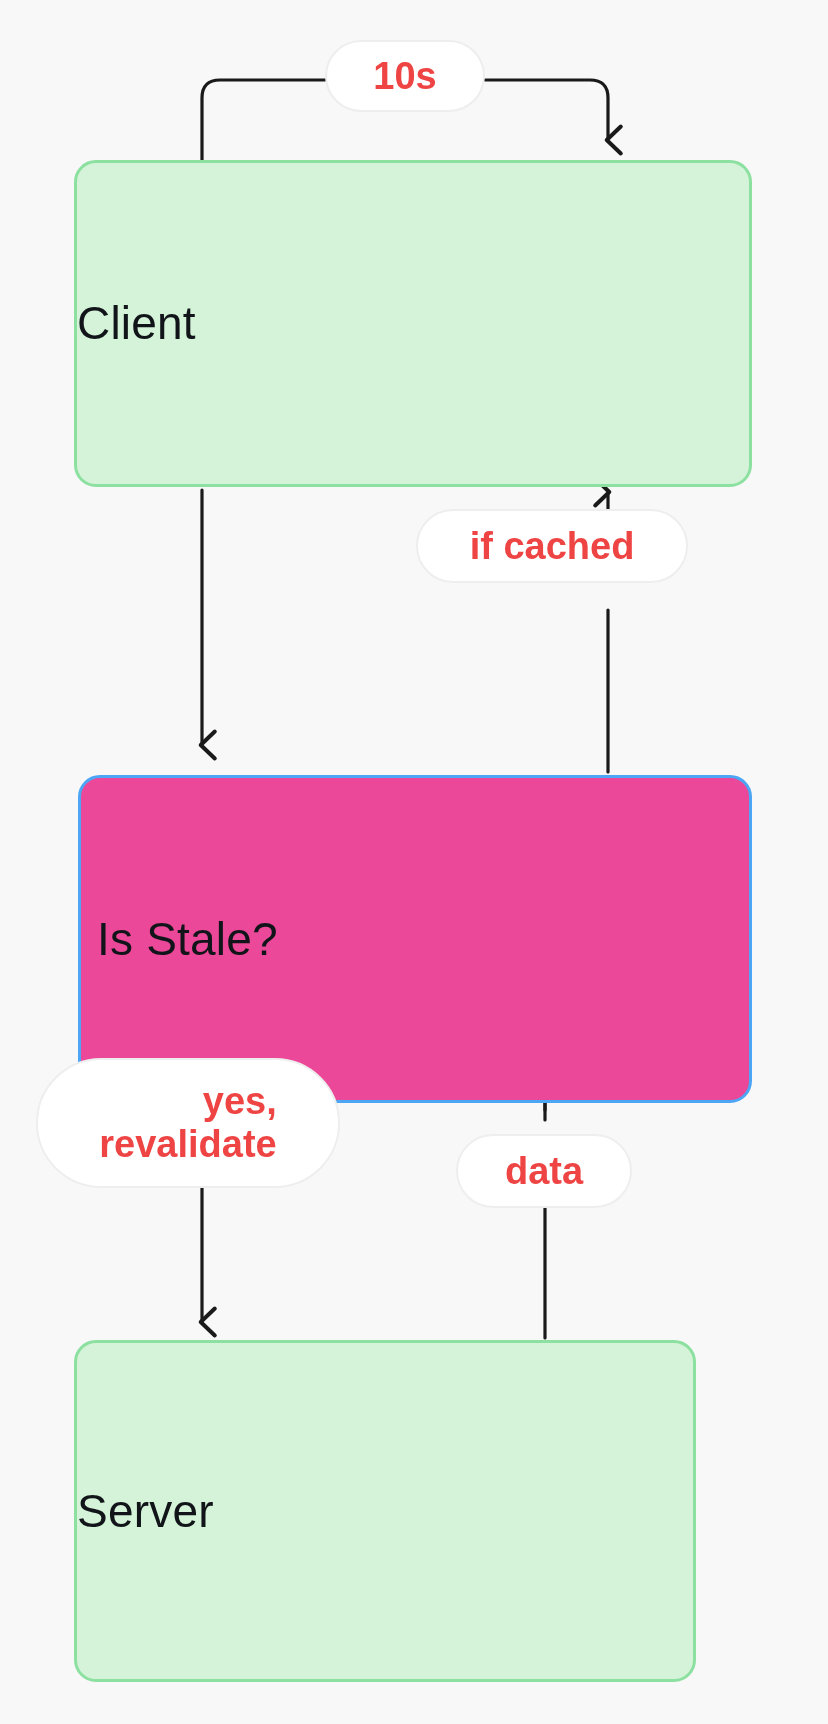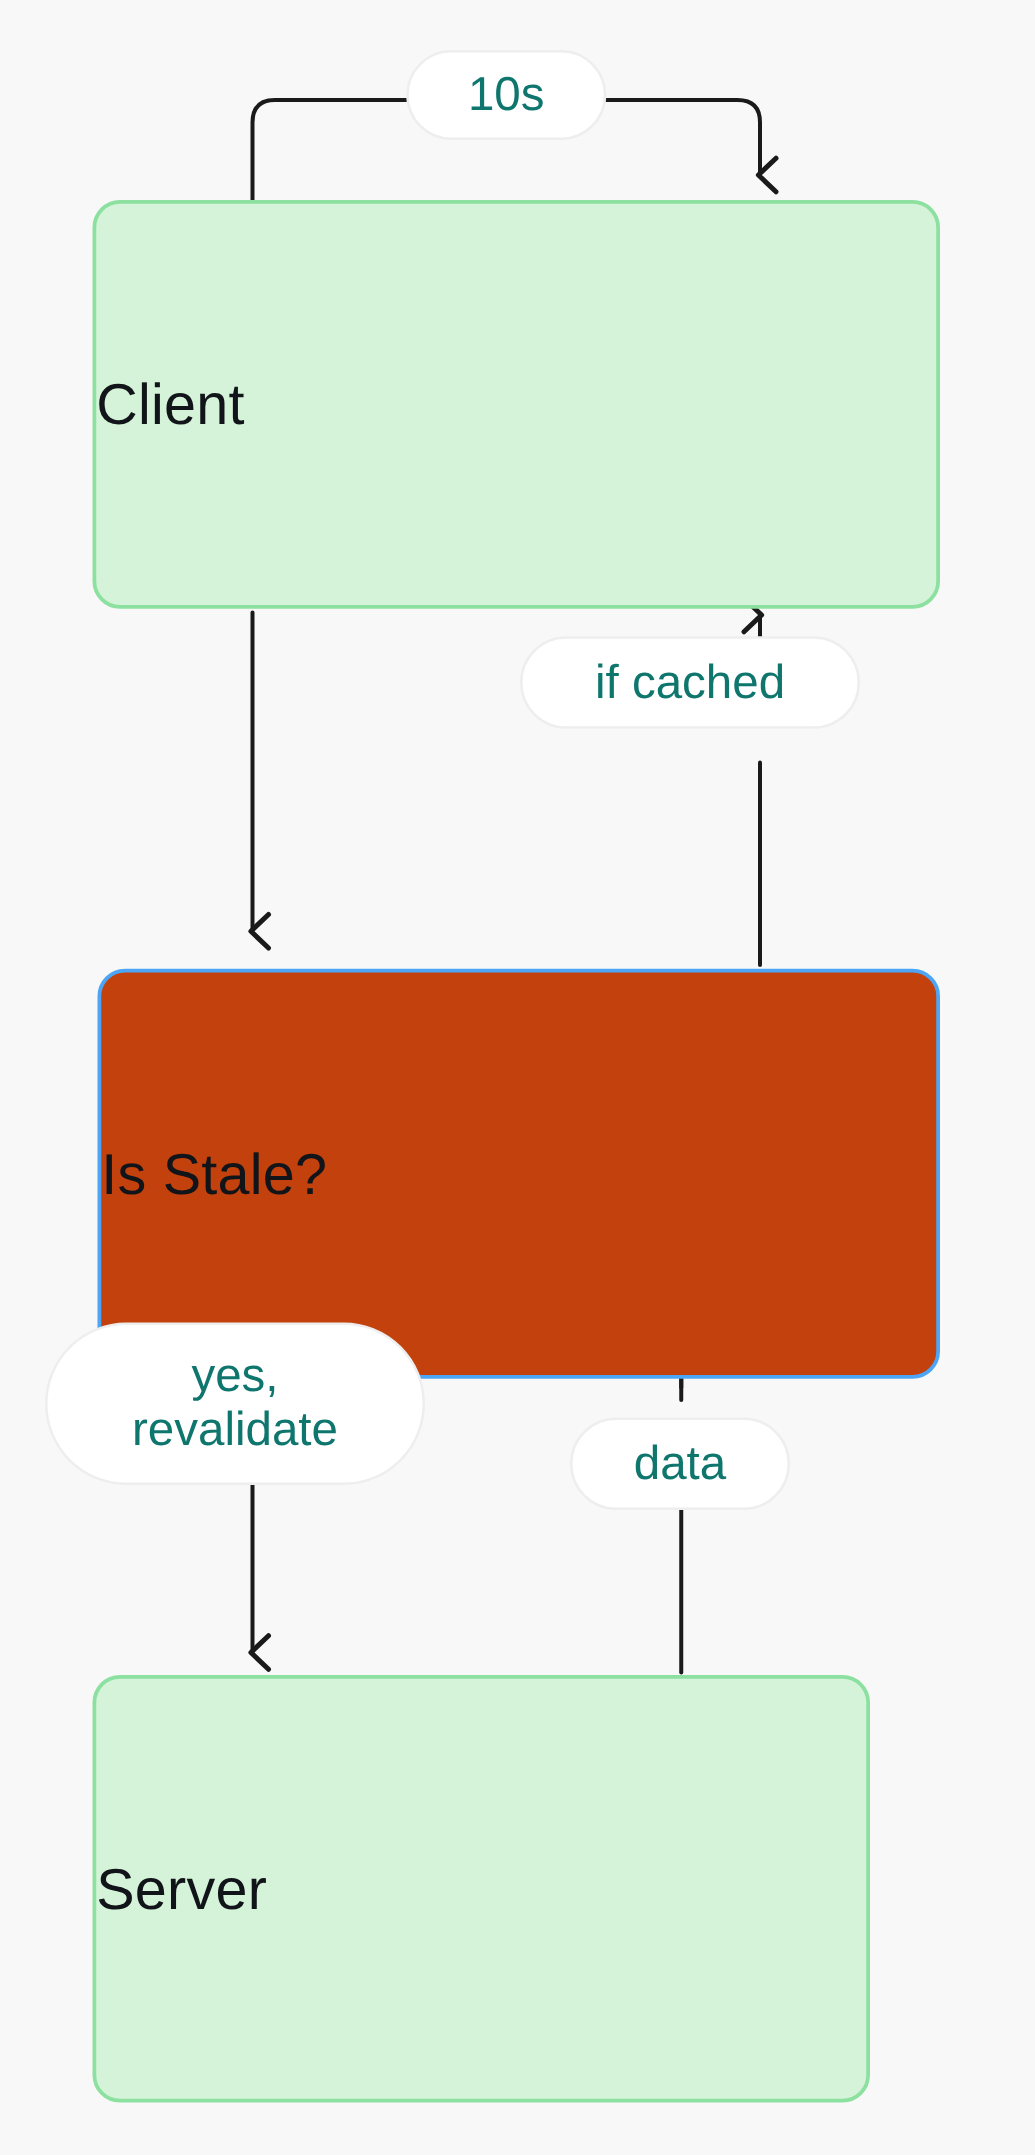--- a/index.html
+++ b/index.html
@@ -39,42 +39,44 @@
     font-weight: 400;
     color: #111418;
     letter-spacing: 0.2px;
     line-height: 1.15;
   }
   .node.green {
     background: #d5f3d8;
     border-color: #8ce0a0;
   }
   .node.blue {
-    background: #c2410c;
+    background: #ec4899;
     border-color: #4da6f5;
+    padding-left: 16px;
   }
   #node-client  { left: 74px;  top: 160px;  width: 678px; height: 327px; }
   #node-isstale { left: 78px;  top: 775px;  width: 674px; height: 328px; }
   #node-server  { left: 74px;  top: 1340px; width: 622px; height: 342px; }
 
   .edge-label {
     position: absolute;
     box-sizing: border-box;
     display: flex;
     align-items: center;
     justify-content: center;
     background: #ffffff;
     border: 2px solid #eeeeee;
     border-radius: 999px;
-    color: #0f766e;
+    color: #ef4444;
     font-size: 38px;
     line-height: 1.12;
-    text-align: center;
+    text-align: right;
     white-space: pre-line;
     padding: 6px 22px;
+    font-weight: bold;
   }
   #label-10s       { left: 325px; top: 40px;   width: 160px; height: 72px; }
   #label-ifcached  { left: 416px; top: 509px;  width: 272px; height: 74px; }
   #label-yes       { left: 36px;  top: 1058px; width: 304px; height: 130px; }
   #label-data      { left: 456px; top: 1134px; width: 176px; height: 74px; }
 </style>
 </head>
 <body>
 
 <div id="canvas">

